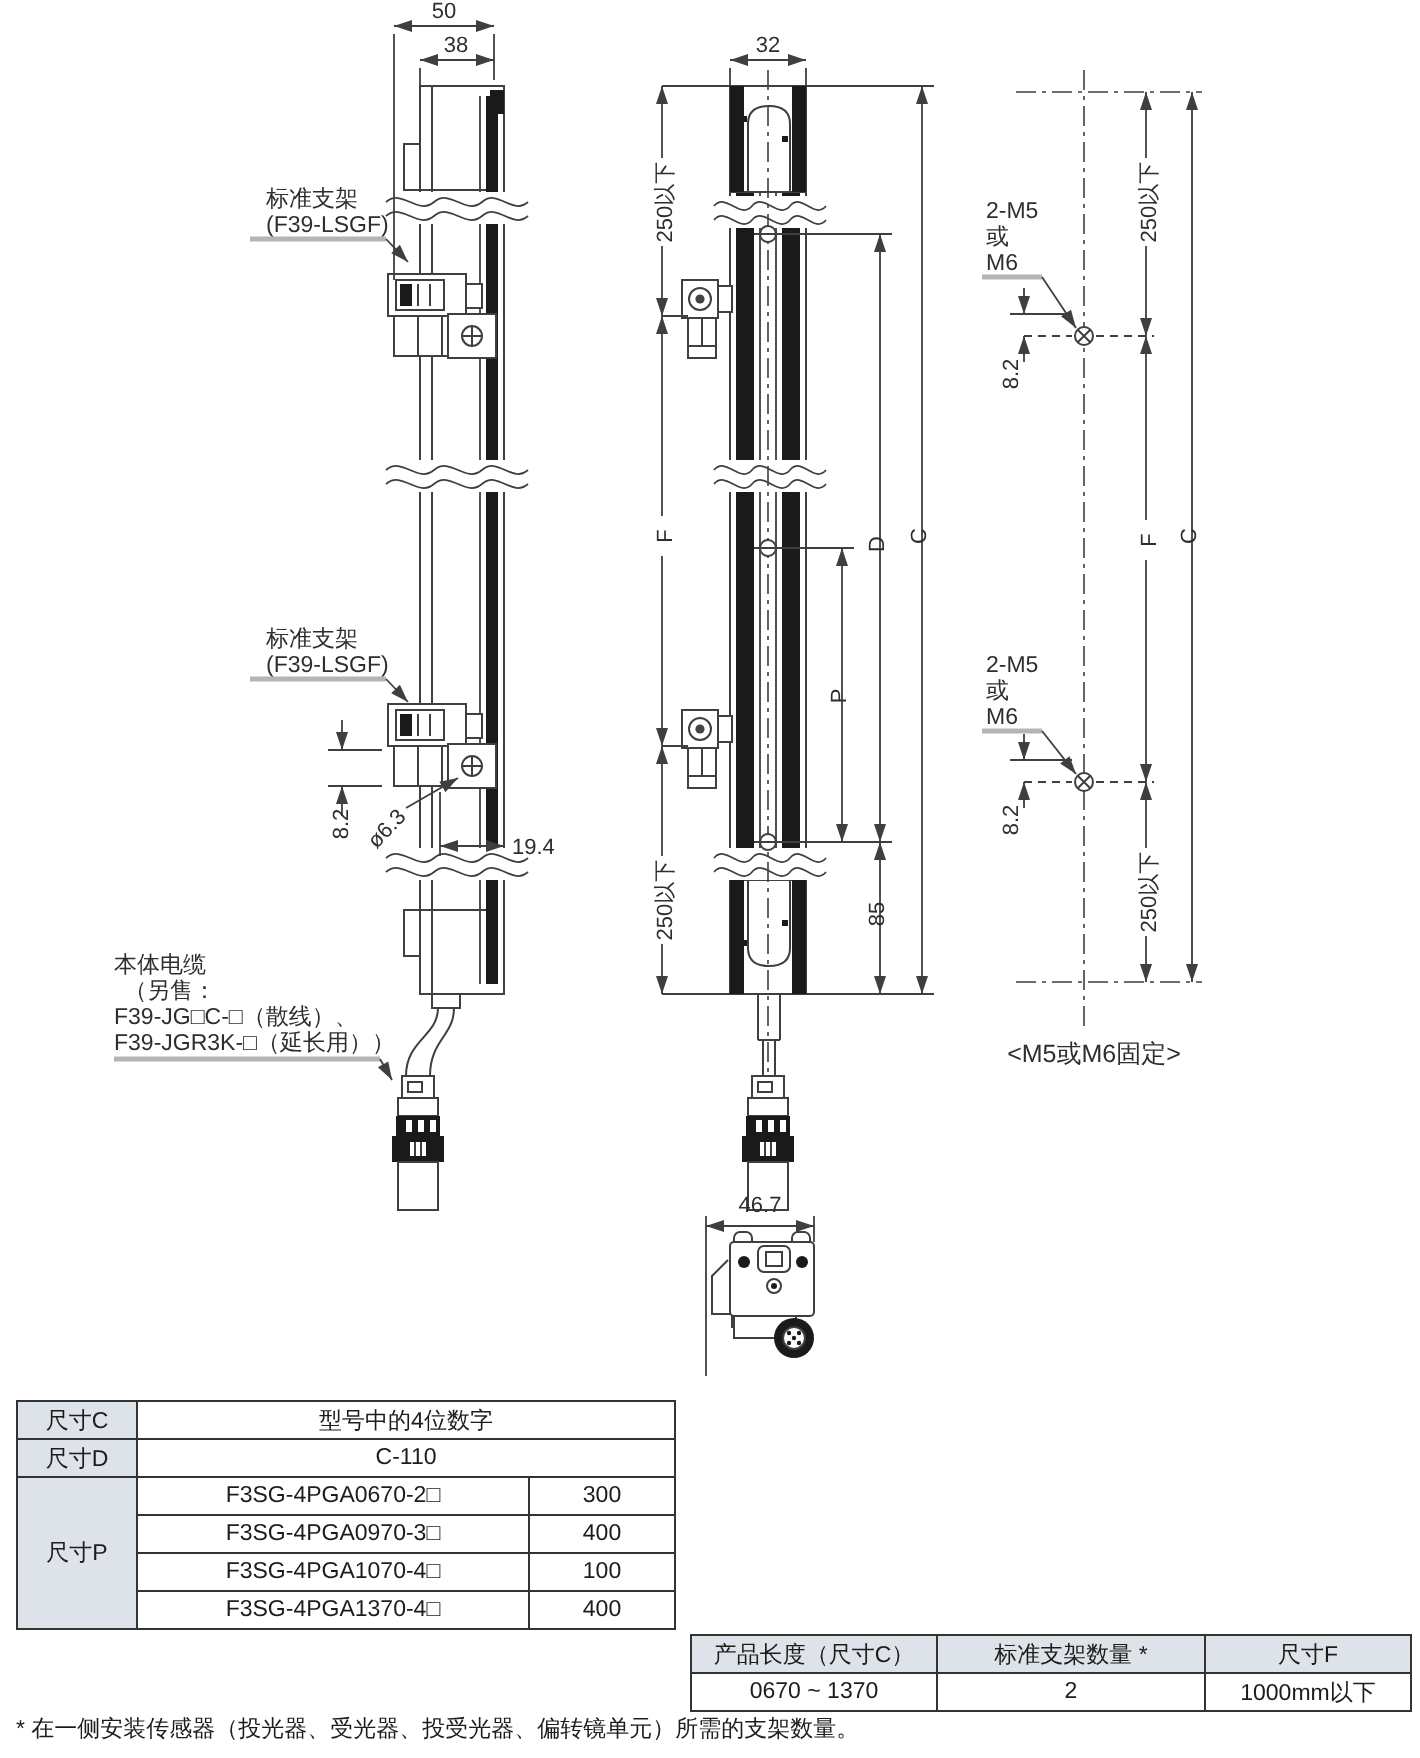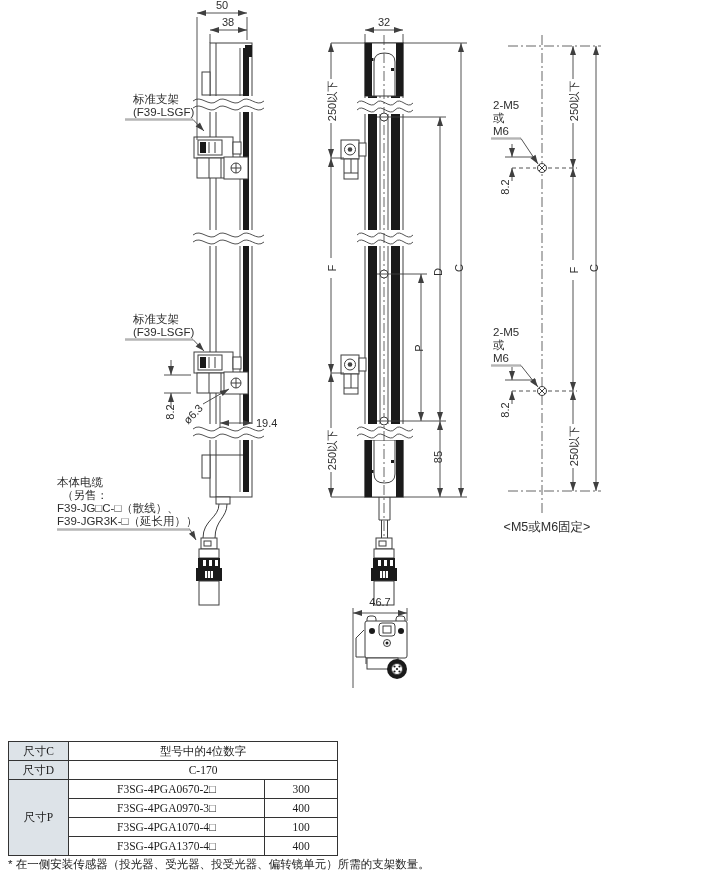--- a/index.html
+++ b/index.html
@@ -273,34 +273,34 @@
       <circle class="blk" cx="394.5" cy="666.5" r="1.1"></circle>
       <circle class="blk" cx="399.5" cy="666.5" r="1.1"></circle>
       <circle class="blk" cx="394.5" cy="671.5" r="1.1"></circle>
       <circle class="blk" cx="399.5" cy="671.5" r="1.1"></circle>
       <circle class="blk" cx="397" cy="669" r="1.1"></circle>
     </g>
   </g>
 </svg>
 
 
-<table class="dtab" style="left:8px;top:741px;width:329px;font-family:Liberation Serif, serif;">
+<table class="dtab" style="left:8px;top:700px;width:329px;">
   <colgroup>
       <col style="width:60px">
       <col style="width:196px">
       <col style="width:73px">
     </colgroup>
   <tbody>
     <tr>
       <td class="hd">尺寸C</td>
       <td colspan="2">型号中的4位数字</td>
     </tr>
     <tr>
       <td class="hd">尺寸D</td>
-      <td colspan="2">C-170</td>
+      <td colspan="2">C-110</td>
     </tr>
     <tr>
       <td class="hd" rowspan="4">尺寸P</td>
       <td>F3SG-4PGA0670-2□</td>
       <td>300</td>
     </tr>
     <tr>
       <td>F3SG-4PGA0970-3□</td>
       <td>400</td>
     </tr>
@@ -316,19 +316,29 @@
 </table>
 
 
 <table class="dtab" style="left:345px;top:817px;width:360px;">
   <colgroup>
       <col style="width:123px">
       <col style="width:134px">
       <col style="width:103px">
     </colgroup>
   <tbody>
+    <tr>
+      <td class="hd">产品长度（尺寸C）</td>
+      <td class="hd">标准支架数量 *</td>
+      <td class="hd">尺寸F</td>
+    </tr>
+    <tr>
+      <td>0670 ~ 1370</td>
+      <td>2</td>
+      <td>1000mm以下</td>
+    </tr>
   </tbody>
 </table>
 
 <div class="footnote" style="left:8px;top:857px;">* 在一侧安装传感器（投光器、受光器、投受光器、偏转镜单元）所需的支架数量。</div>
 
 
 
 
 </body></html>

